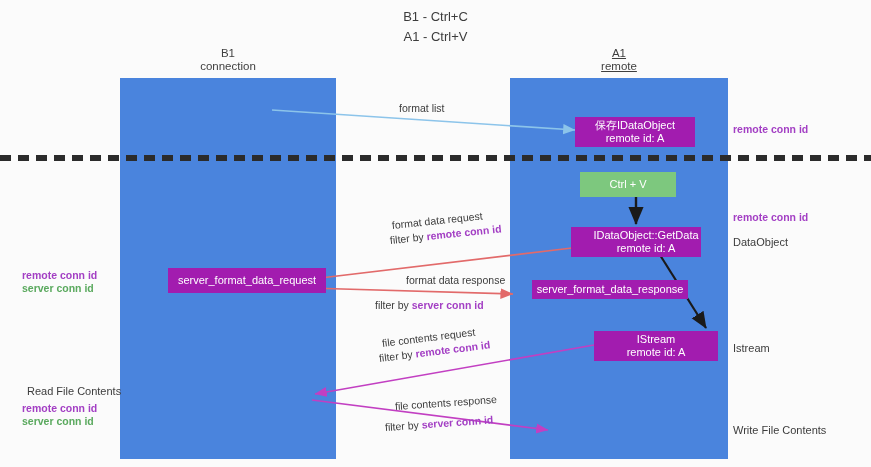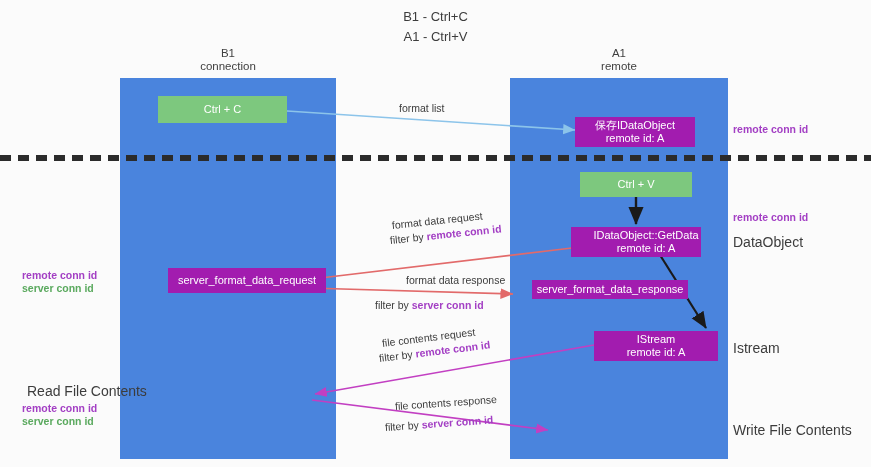--- a/index.html
+++ b/index.html
@@ -25,21 +25,21 @@
   
   .col-head{
     position:absolute;
     text-align:center;
     font-size:11.5px;
     line-height:13px;
     color:#3f3f3f;
     white-space:pre-line;
   }
   #head-left{left:120px;top:47px;width:216px;}
-  #head-right{left:510px;top:47px;width:218px;}
+  #head-right{left:510px;top:47px;width:218px;text-decoration:underline;}
 
   
   #title{
     position:absolute;left:0;top:7px;width:871px;
     text-align:center;font-size:13px;line-height:20px;
     color:#3c3c3c;white-space:pre-line;
   }
 
   
   .box{
@@ -60,21 +60,21 @@
   #dash{
     position:absolute;left:0;top:155px;width:871px;height:6px;
     background-image:repeating-linear-gradient(
         to right,#2b2b2b 0px,#2b2b2b 11px,rgba(0,0,0,0) 11px,rgba(0,0,0,0) 18px);
   }
 
   
   .side{
     position:absolute;font-size:10.5px;line-height:13px;font-weight:bold;
   }
-  .side.plain{font-weight:normal;color:#3c3c3c;font-size:14px;}
+  .side.plain{font-weight:normal;color:#3c3c3c;font-size:11px;}
   .purple{color:#a33fc4;}
   .green-t{color:#5aa95e;}
 
   
   .alabel{
     position:absolute;font-size:10.5px;line-height:13px;color:#3c3c3c;
     white-space:nowrap;
   }
   .alabel .purple{font-weight:bold;}
 
@@ -122,26 +122,25 @@
 
     <line x1="660" y1="255" x2="706" y2="328" stroke="#1a1a1a" stroke-width="2.2" marker-end="url(#ah-blk)"></line>
 
     <line x1="594" y1="345" x2="315" y2="394" stroke="#c23fc2" stroke-width="1.6" marker-end="url(#ah-mag)"></line>
 
     <line x1="312" y1="400" x2="548" y2="430" stroke="#c23fc2" stroke-width="1.6" marker-end="url(#ah-mag)"></line>
   </svg>
 
   <div id="dash"></div>
 
-  <div class="box green" style="left:158px;top:96px;width:129px;height:27px;">Ctrl + C</div>
 
   <div class="box orange" style="left:575px;top:117px;width:120px;height:30px;">保存IDataObject
 remote id: A</div>
 
-  <div class="box green" style="left:580px;top:172px;width:112px;height:25px;">Ctrl + V</div>
+  <div class="box green" style="left:580px;top:172px;width:96px;height:25px;">Ctrl + V</div>
 
   <div class="box orange" style="left:571px;top:227px;width:130px;height:30px;padding-left:24px;">IDataObject::GetData
 remote id: A</div>
 
   <div class="box orange" style="left:168px;top:268px;width:158px;height:25px;">server_format_data_request</div>
 
   <div class="box orange" style="left:532px;top:280px;width:156px;height:19px;">server_format_data_response</div>
 
   <div class="box orange" style="left:594px;top:331px;width:124px;height:30px;">IStream
 remote id: A</div>

